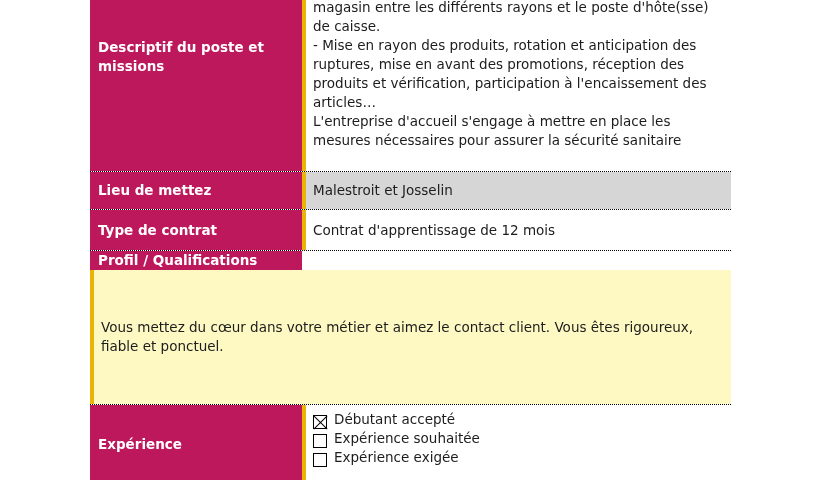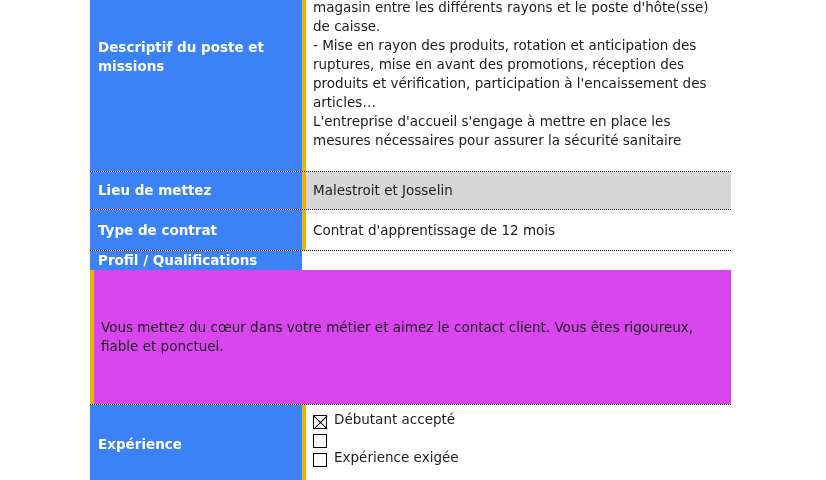--- a/index.html
+++ b/index.html
@@ -17,21 +17,21 @@
     width: 641px;
   }
   .row {
     display: flex;
     border-bottom: 1px dotted #000;
     align-items: stretch;
   }
   .cell.label {
     width: 212px;
     flex: none;
-    background: #3b82f6;
+    background: #be185d;
     color: #ffffff;
     font-weight: bold;
     font-size: 13.5px;
     line-height: 19px;
     padding: 0 8px;
     display: flex;
     align-items: center;
   }
   .cell.value {
     flex: 1;
@@ -51,21 +51,21 @@
   .row-1 .cell.label { align-items: flex-start; padding-top: 40px; }
   .row-1 .cell.value { align-items: flex-start; }
   .row-1 .value-text { margin-top: -2px; }
 
   .row-2 { height: 38px; }
   .row-2 .cell.value { background: #D6D6D6; }
 
   .row-3 { height: 41px; justify-content: space-between; }
 
   .row-4 { height: 154px; flex-direction: column; }
-  .row-4 .cell.value { background: #d946ef; }
+  .row-4 .cell.value { background: #fef9c3; }
 
   .row-5 { height: 79px; border-bottom: none; }
   .row-5 .cell.value { align-items: flex-start; padding-top: 5px; }
 
   
   .options { display: block; }
   .option { display: flex; align-items: flex-end; height: 19px; }
   .checkbox {
     width: 14px; height: 14px;
     border: 1px solid #000;
@@ -135,20 +135,21 @@
         <span class="value-text">Expérience</span>
       </div>
       <div class="cell value">
         <div class="options">
           <div class="option">
             <span class="checkbox checked"></span>
             <span class="option-label">Débutant accepté</span>
           </div>
           <div class="option">
             <span class="checkbox"></span>
+            <span class="option-label">Expérience souhaitée</span>
           </div>
           <div class="option">
             <span class="checkbox"></span>
             <span class="option-label">Expérience exigée</span>
           </div>
         </div>
       </div>
     </div>
 
   </div>

